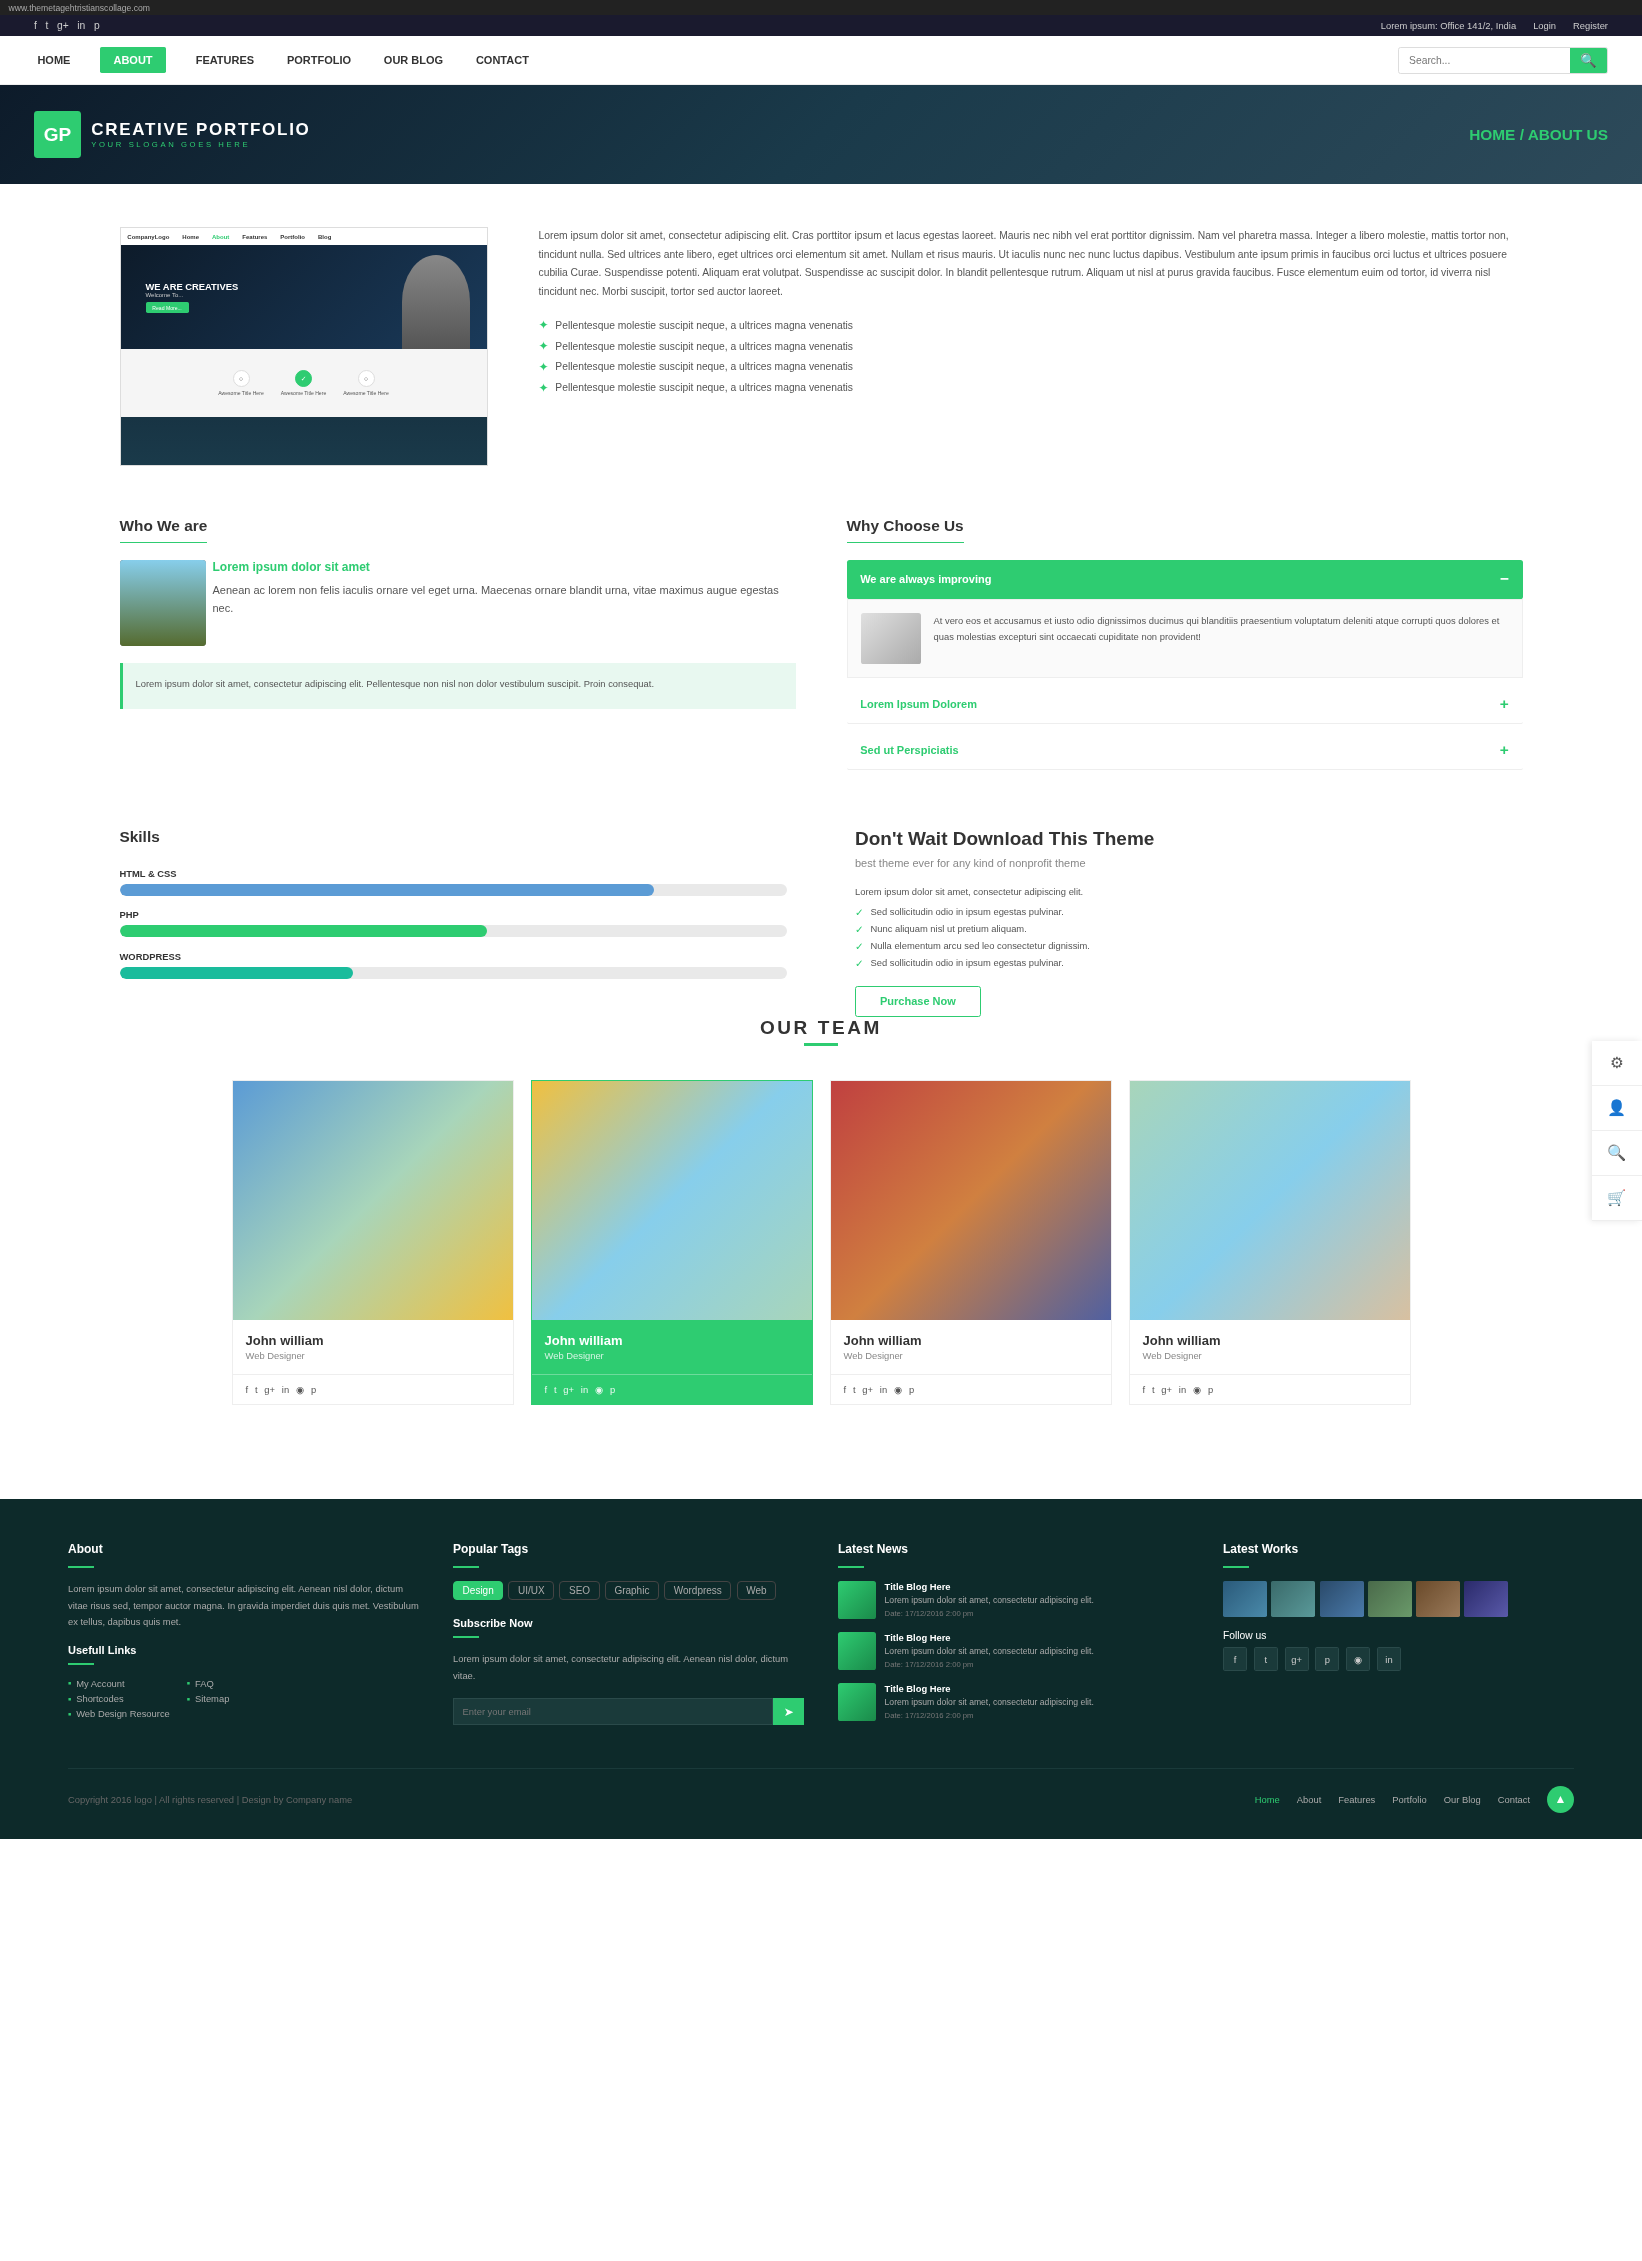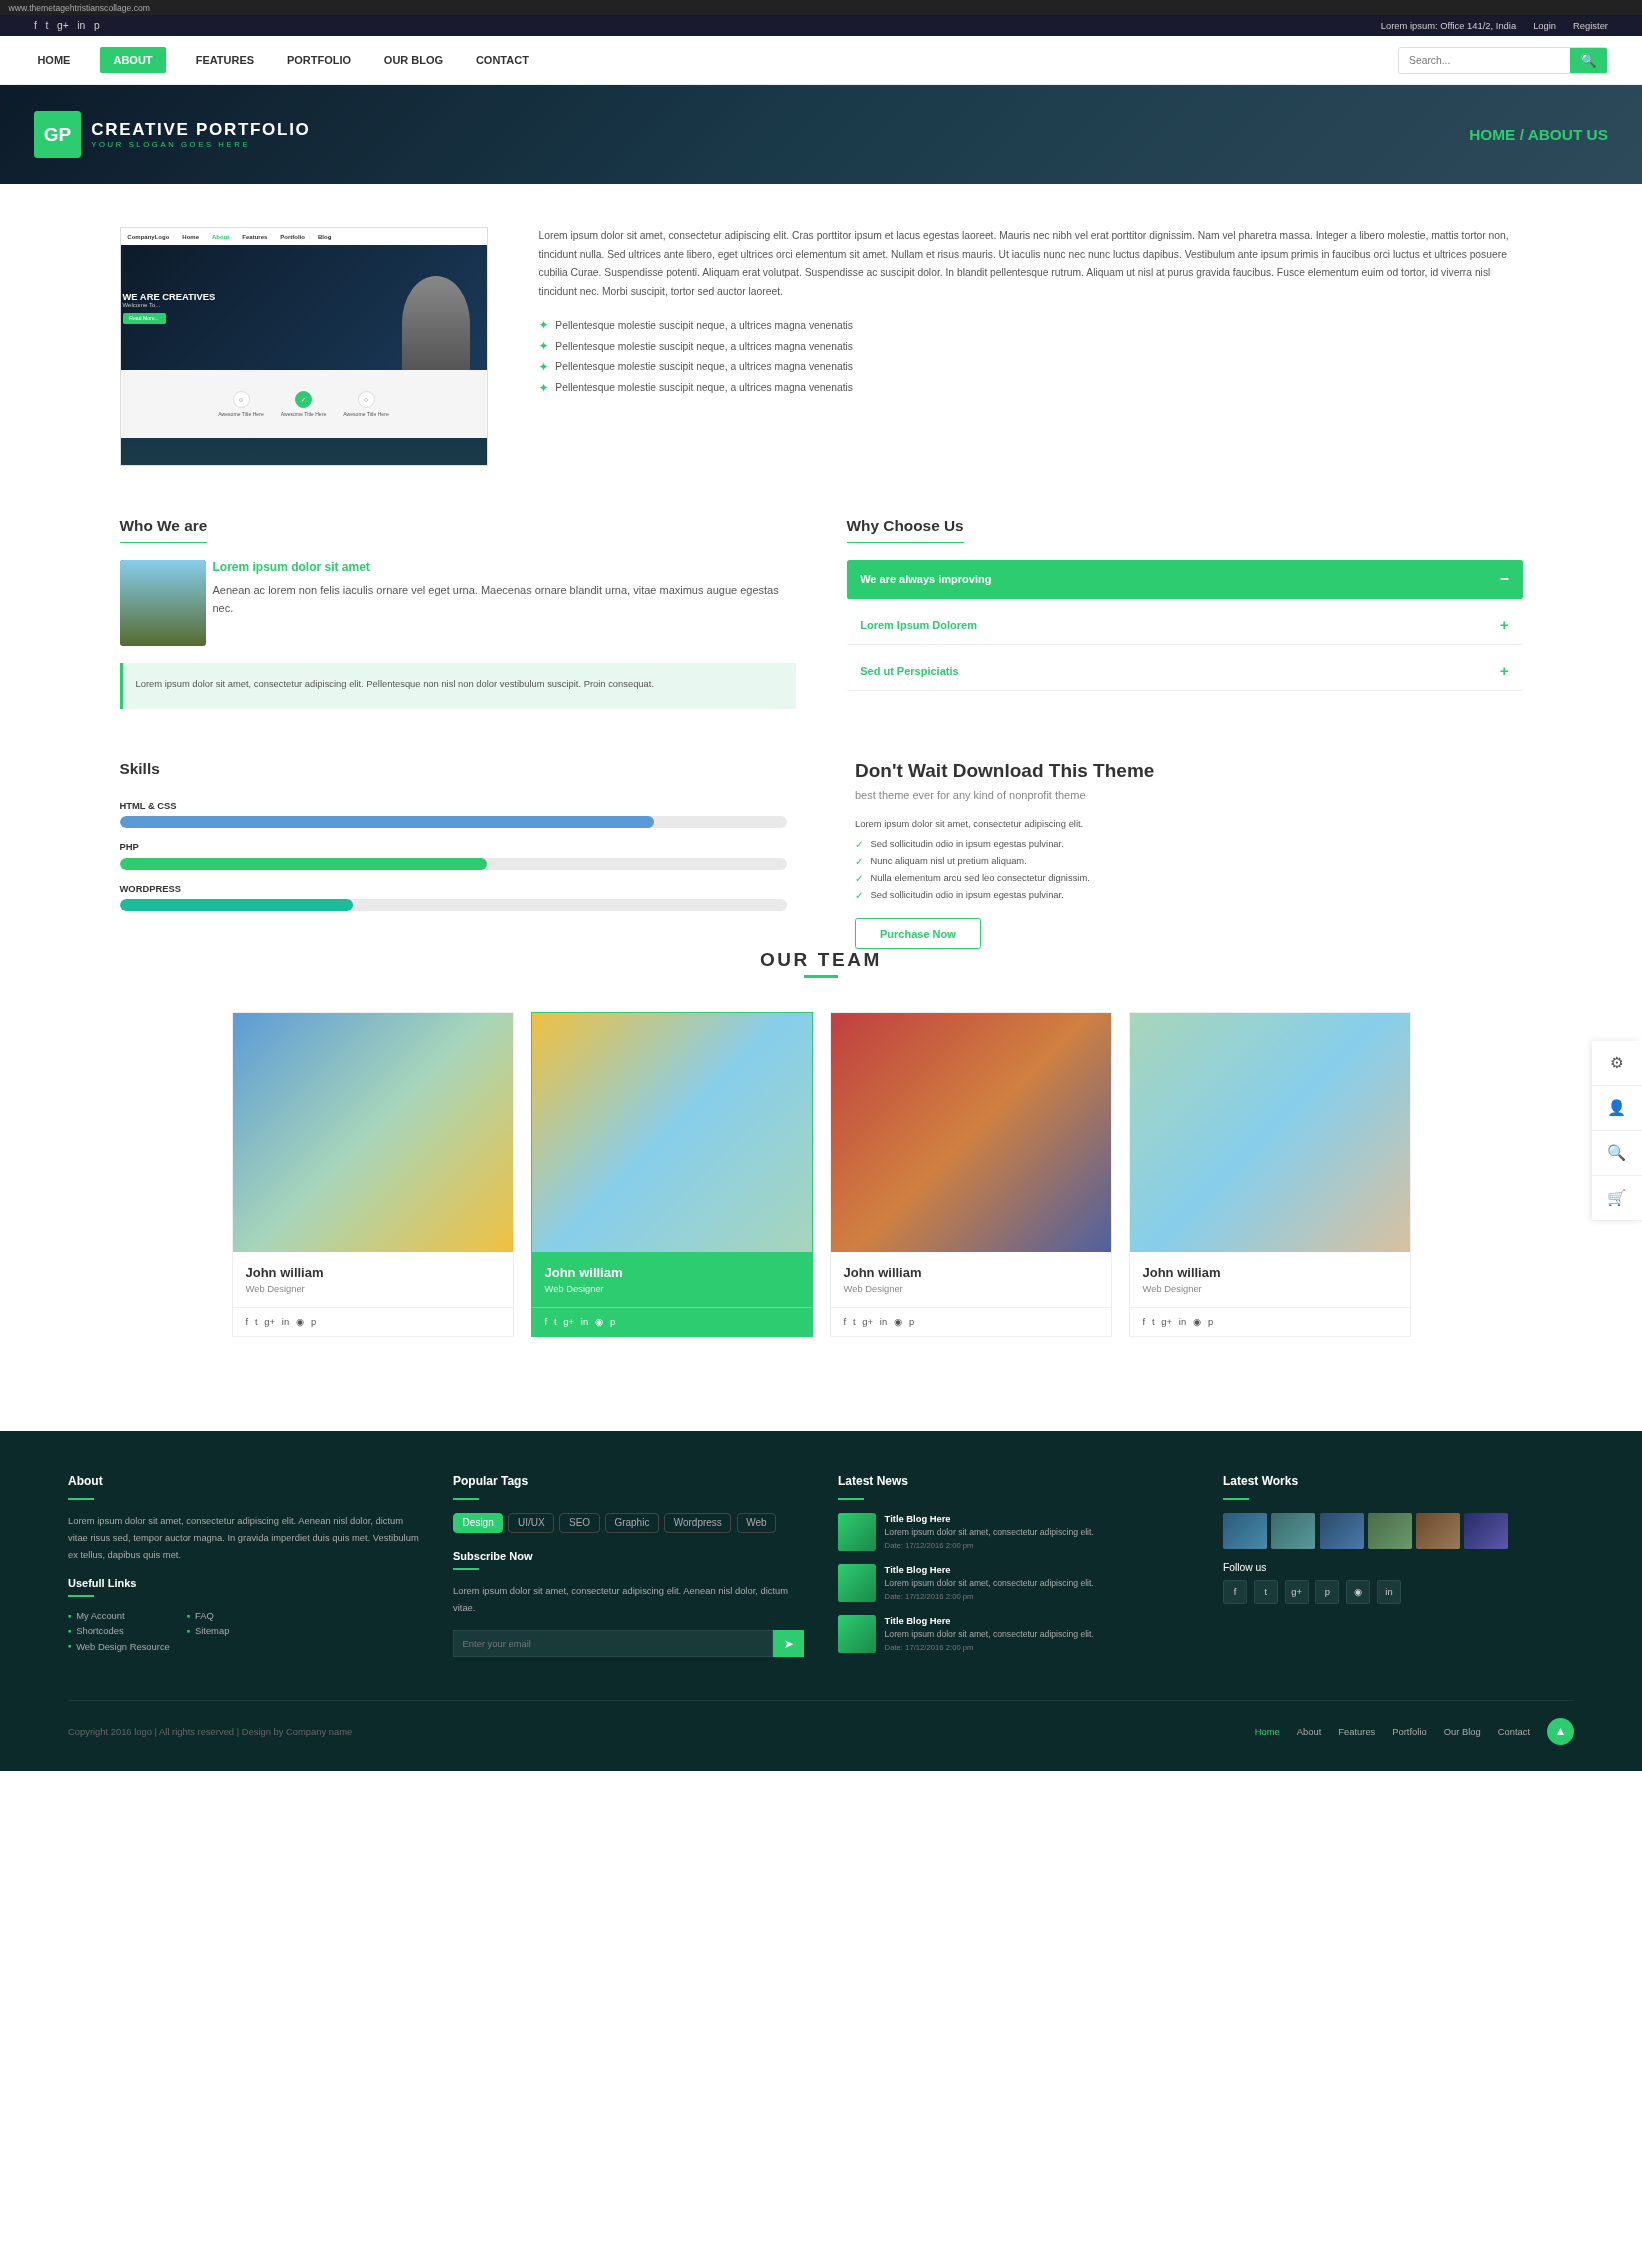--- a/index.html
+++ b/index.html
@@ -39,21 +39,21 @@
     .main-content { padding: 43px 68px; max-width: 1539px; margin: 0 auto; }
 
     
     .about-section { display: flex; gap: 51px; margin-bottom: 51px; }
     .about-preview { flex: 0 0 368px; }
     .preview-img { width: 368px; height: 239px; background: linear-gradient(135deg, #1a3a4a, #2d5a6a); border: 0.9px solid #ddd; display: flex; align-items: center; justify-content: center; overflow: hidden; position: relative; }
     .preview-content { width: 100%; height: 100%; background: linear-gradient(to bottom, #0d1b2a, #1a3a4a); position: relative; }
     .preview-nav-bar { height: 17px; background: #fff; display: flex; align-items: center; padding: 0 6.8px; gap: 13px; font-size: 6px; }
     .preview-nav-item { color: #333; font-weight: 600; }
     .preview-nav-item.active { color: #2ecc71; }
-    .preview-hero-area { background: linear-gradient(135deg, #0d1b2a, #1a3a5a); height: 125px; display: flex; align-items: center; padding: 2px; position: relative; }
+    .preview-hero-area { background: linear-gradient(135deg, #0d1b2a, #1a3a5a); height: 104px; display: flex; align-items: center; padding: 25px; position: relative; }
     .preview-hero-text { color: #fff; }
     .preview-hero-title { font-size: 9.4px; font-weight: 900; }
     .preview-hero-sub { font-size: 6px; color: #ccc; }
     .preview-hero-btn { background: #2ecc71; color: #fff; font-size: 5.1px; padding: 2.6px 6.8px; margin-top: 4.3px; display: inline-block; border-radius: 1.7px; }
     .preview-person { position: absolute; right: 17px; bottom: 0; width: 68px; height: 94px; background: linear-gradient(to top, #555, #888); border-radius: 50% 50% 0 0; }
     .preview-features { background: #f5f5f5; height: 68px; display: flex; align-items: center; justify-content: center; gap: 17px; }
     .preview-feature-item { text-align: center; font-size: 5.1px; color: #555; }
     .preview-feature-icon { width: 17px; height: 17px; border-radius: 50%; background: #fff; border: 1.7px solid #ddd; margin: 0 auto 2.6px; display: flex; align-items: center; justify-content: center; font-size: 6.8px; }
     .preview-feature-icon.active { background: #2ecc71; border-color: #2ecc71; color: #fff; }
     .about-text { flex: 1; }
@@ -298,20 +298,24 @@
       </div>
     </div>
 
     <div class="col-half">
       <div class="section-title">Why Choose Us</div>
       <div class="accordion-item">
         <div class="accordion-header active">
           <span>We are always improving</span>
           <span class="accordion-minus">−</span>
         </div>
+        <div class="accordion-body">
+          <div class="accordion-body-img" style="background: linear-gradient(135deg, #e0e0e0, #aaa);"></div>
+          <div class="accordion-body-text">At vero eos et accusamus et iusto odio dignissimos ducimus qui blanditiis praesentium voluptatum deleniti atque corrupti quos dolores et quas molestias excepturi sint occaecati cupiditate non provident!</div>
+        </div>
       </div>
       <div class="accordion-item">
         <div class="accordion-header inactive">
           <span>Lorem Ipsum Dolorem</span>
           <span class="accordion-plus">+</span>
         </div>
       </div>
       <div class="accordion-item">
         <div class="accordion-header inactive">
           <span>Sed ut Perspiciatis</span>

